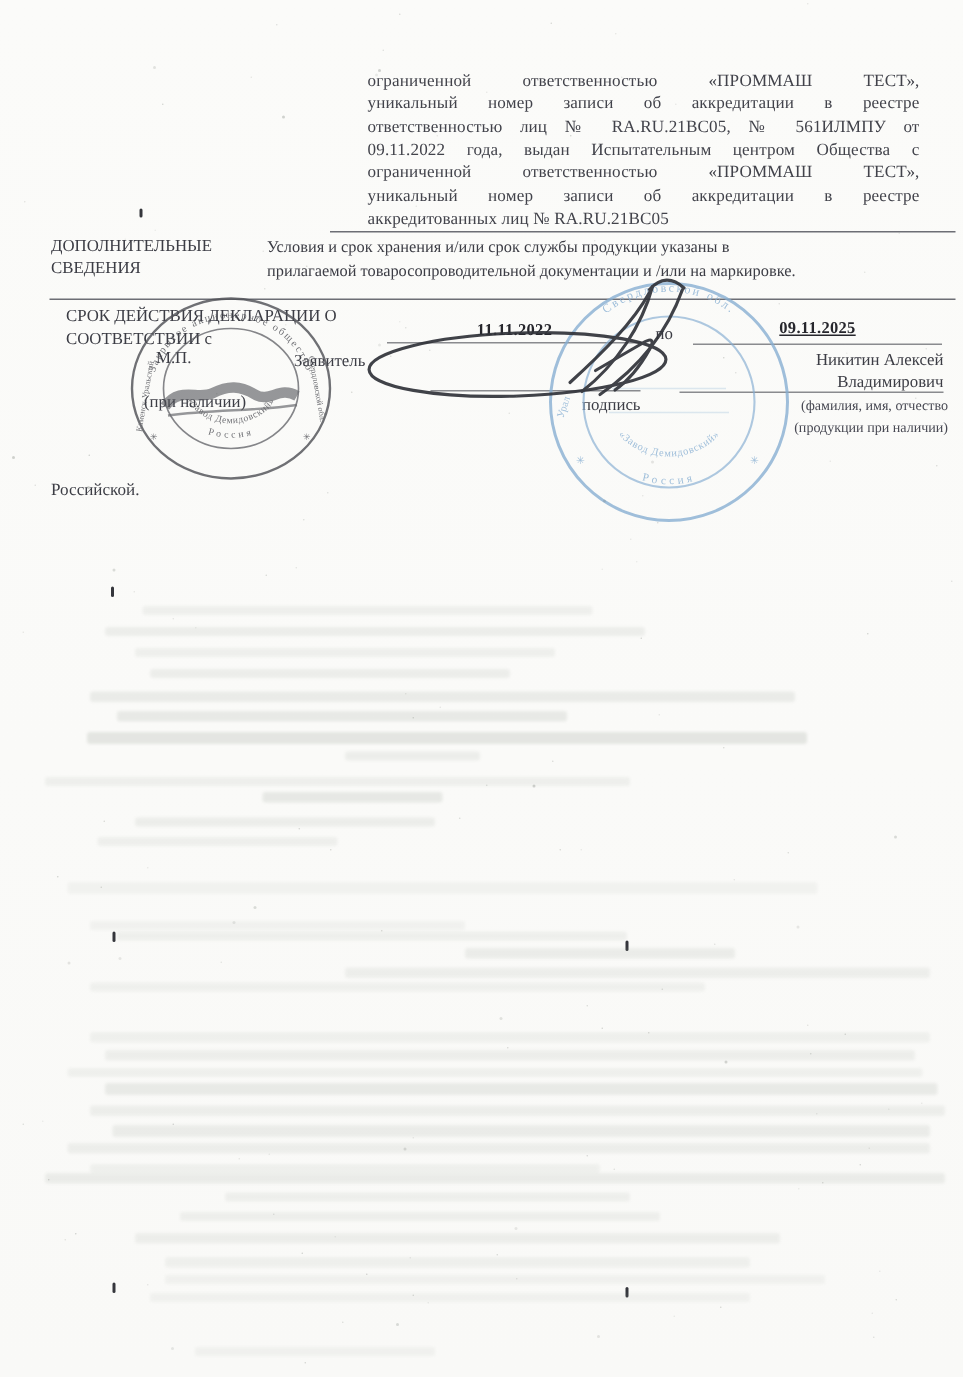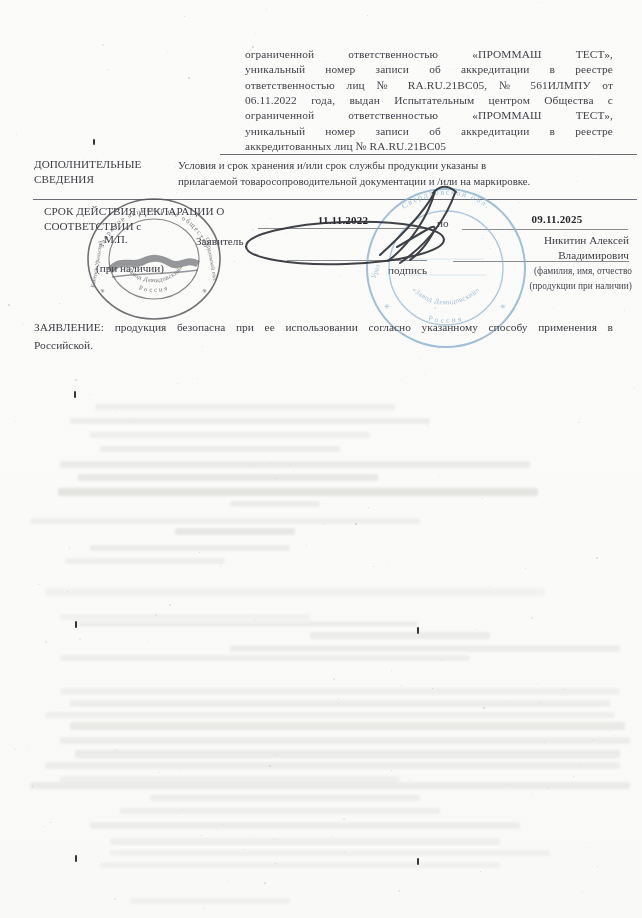--- a/index.html
+++ b/index.html
@@ -35,21 +35,21 @@
 </style>
 </head>
 <body>
 
 <div class="page">
 
   <div class="abs top-para">
     <div class="jline">ограниченной ответственностью «ПРОММАШ ТЕСТ»,</div>
     <div class="jline">уникальный номер записи об аккредитации в реестре</div>
     <div class="jline">ответственностью лиц № RA.RU.21BC05, № 561ИЛМПУ от</div>
-    <div class="jline">06.11.2022 года, выдан Испытательным центром Общества с</div>
+    <div class="jline">09.11.2022 года, выдан Испытательным центром Общества с</div>
     <div class="jline">ограниченной ответственностью «ПРОММАШ ТЕСТ»,</div>
     <div class="jline">уникальный номер записи об аккредитации в реестре</div>
     <div class="lline">аккредитованных лиц № RA.RU.21BC05</div>
   </div>
   <div class="abs rule" style="left:220px;top:154px;width:417px;"></div>
 
   <div class="abs addl-text" style="left:178px;top:158px;width:445px;">
     <div>Условия и срок хранения и/или срок службы продукции указаны в</div>
     <div>прилагаемой товаросопроводительной документации и /или на маркировке.</div>
   </div>
@@ -60,21 +60,21 @@
   <div class="abs rule" style="left:33px;top:199px;width:604px;"></div>
 
   <div class="abs label" style="left:44px;top:204px;">
     <div>СРОК ДЕЙСТВИЯ ДЕКЛАРАЦИИ О</div>
     <div>СООТВЕТСТВИИ с</div>
   </div>
 
   <div class="abs date" style="left:258px;top:214px;width:170px;">11.11.2022</div>
   <div class="abs rule-soft" style="left:258px;top:228px;width:170px;"></div>
   <div class="abs label" style="left:437px;top:216px;">по</div>
-  <div class="abs date" style="left:474px;top:213px;width:166px;">09.11.2025</div>
+  <div class="abs date" style="left:462px;top:213px;width:166px;text-decoration:underline;">09.11.2025</div>
   <div class="abs rule-soft" style="left:462px;top:229px;width:166px;"></div>
 
   <div class="abs label" style="left:104px;top:232px;">М.П.</div>
   <div class="abs label" style="left:96px;top:261px;">(при наличии)</div>
 
   <div class="abs label" style="left:196px;top:234px;">Заявитель</div>
   <div class="abs rule-soft" style="left:287px;top:260px;width:140px;"></div>
   <div class="abs label center" style="left:287px;top:263px;width:140px;">подпись</div>
 
   <div class="abs label center" style="left:453px;top:233px;width:176px;line-height:15px;">
@@ -140,21 +140,20 @@
       <ellipse cx="115" cy="60" rx="99" ry="21" transform="rotate(-2 115 60)"></ellipse>
       <path d="M 150,72 C 172,52 192,32 203,12"></path>
       <path d="M 225,10 C 215,38 196,62 170,80"></path>
       <path d="M 205,8 C 198,34 181,60 158,78"></path>
       <path d="M 203,10 Q 214,-2 226,9"></path>
       <path d="M 167,64 L 198,46 Q 208,40 203,50 Q 193,68 180,77"></path>
     </g>
   </svg>
 
   <div class="abs statement">
-    <div class="jline">ЗАЯВЛЕНИЕ: продукция безопасна при ее использовании согласно указанному способу применения в</div>
     <div class="lline">Российской.</div>
   </div>
 
   <div class="tick" style="left:93px;top:139px;width:2px;height:6px;"></div>
   <div class="tick" style="left:74px;top:391px;width:2px;height:7px;"></div>
   <div class="tick" style="left:75px;top:621px;width:2px;height:7px;"></div>
   <div class="tick" style="left:417px;top:627px;width:2px;height:7px;"></div>
   <div class="tick" style="left:75px;top:855px;width:2px;height:7px;"></div>
   <div class="tick" style="left:417px;top:858px;width:2px;height:7px;"></div>
 

